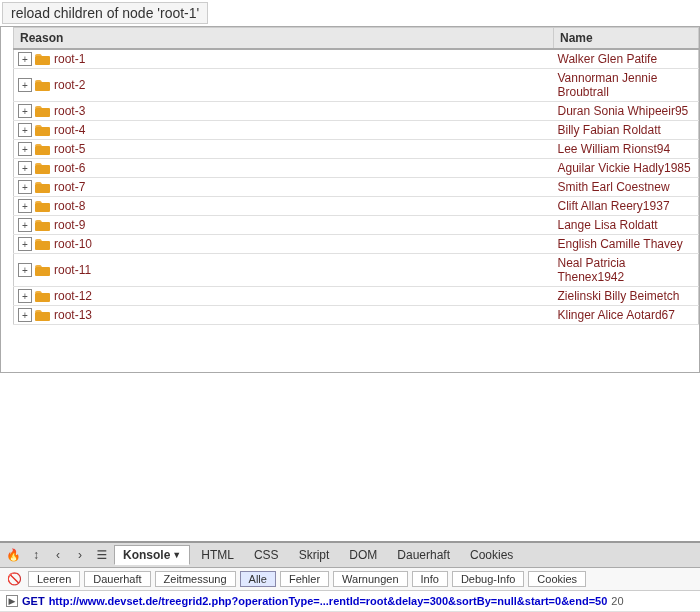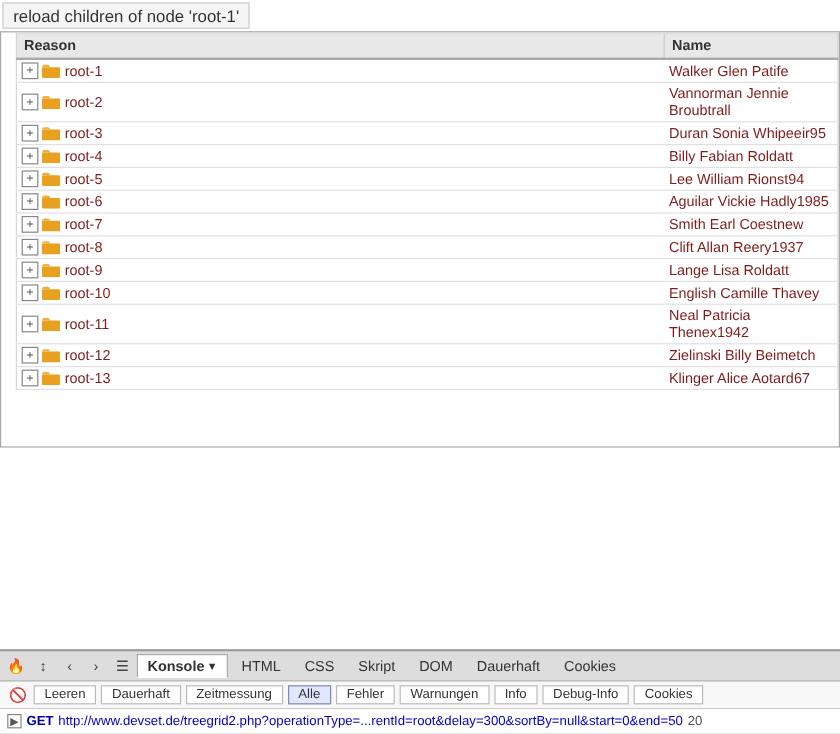--- a/index.html
+++ b/index.html
@@ -147,21 +147,21 @@
       overflow: hidden;
       white-space: nowrap;
     }
     .log-expand {
       width: 12px; height: 12px;
       border: 1px solid #888;
       display: inline-flex; align-items: center; justify-content: center;
       font-size: 9px; cursor: pointer; color: #555;
     }
     .log-method { color: #00a; font-weight: bold; text-align: center; }
-    .log-url { color: #00c; }
+    .log-url { color: #00c; font-weight: bold; }
 
     .grid-wrapper {
       position: relative;
       height: 347px;
       overflow: hidden;
       border: 1px solid #aaa;
       padding-left: 12px;
     }
     .grid-scroll {
       overflow-y: auto;

